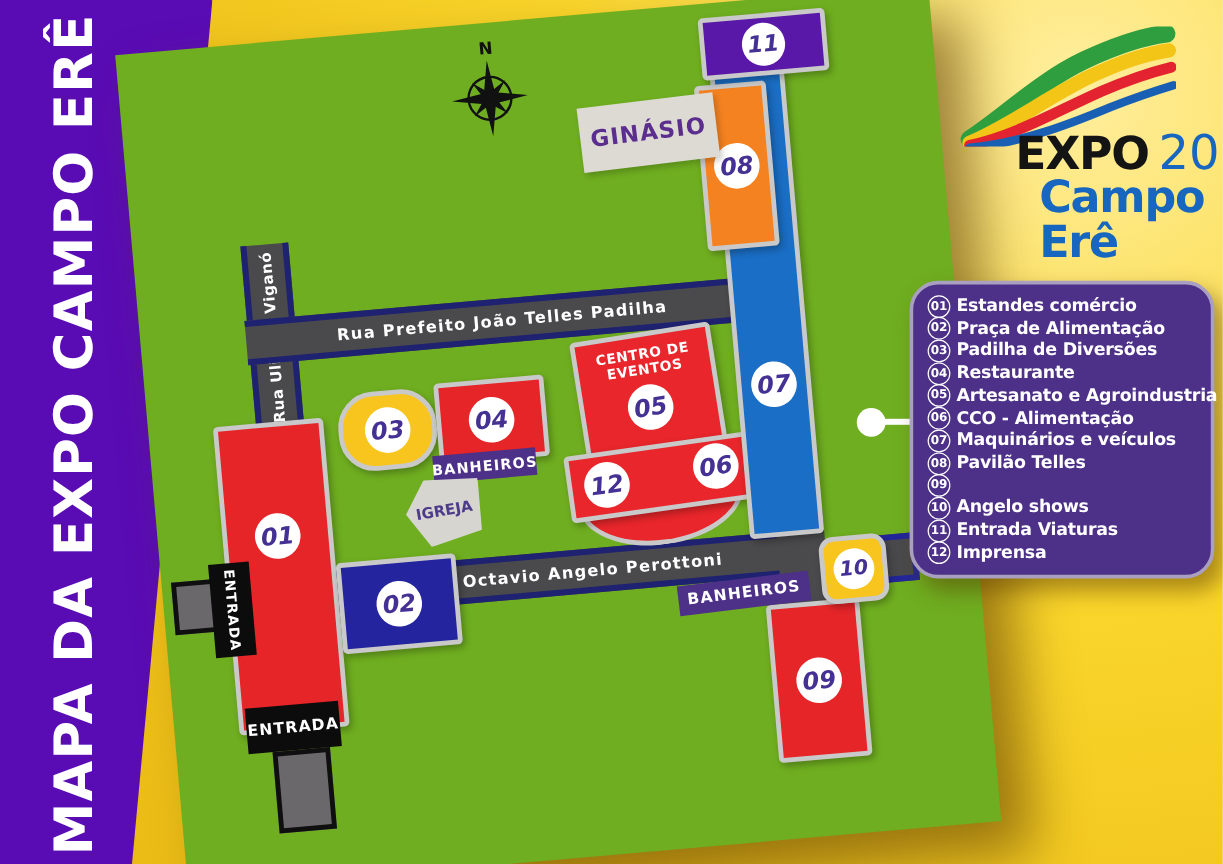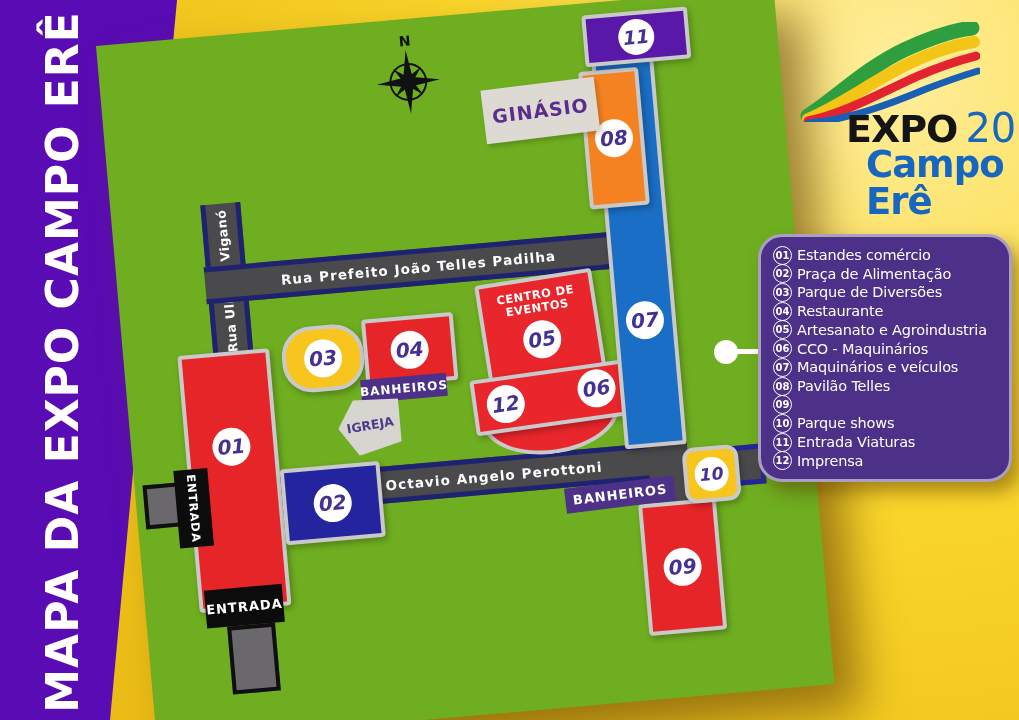--- a/index.html
+++ b/index.html
@@ -88,21 +88,21 @@
   #callout-line{position:absolute;left:736px;top:349px;width:30px;height:5px;background:#fff;z-index:8;}
 
   
   #legend{position:absolute;left:758px;top:234px;width:254px;height:248px;background:#4d3088;
     border:3px solid #a99fc0;border-radius:24px;box-shadow:8px 10px 18px rgba(90,60,0,.5);
     padding:9px 6px 9px 12px;box-sizing:border-box;display:flex;flex-direction:column;
     justify-content:space-between;z-index:9;}
   .legend-row{display:flex;align-items:center;height:18px;}
   .badge{width:17px;height:17px;border:1.5px solid #fff;border-radius:50%;color:#fff;font-size:10px;
     font-weight:700;display:flex;align-items:center;justify-content:center;margin-right:5px;flex:none;}
-  .legend-label{color:#fff;font-weight:400;font-size:14.5px;letter-spacing:-.2px;white-space:nowrap;}
+  .legend-label{color:#fff;font-weight:700;font-size:14.5px;letter-spacing:-.2px;white-space:nowrap;}
 
   
   #logo-swoosh{position:absolute;left:800px;top:22px;width:180px;height:100px;z-index:9;}
   #logo-text{position:absolute;left:846px;top:108px;z-index:9;line-height:1;}
   #logo-text .l1{display:flex;align-items:baseline;}
   .expo{color:#141414;font-weight:800;font-size:38px;letter-spacing:-1px;}
   .year{color:#1766bf;font-weight:400;font-size:40px;margin-left:8px;}
   .campo{color:#1766bf;font-weight:800;font-size:37px;margin-top:-2px;letter-spacing:-1px;margin-left:20px;}
 </style>
 </head>
@@ -198,48 +198,48 @@
     <div class="legend-row">
       <span class="badge">01</span>
       <span class="legend-label">Estandes comércio</span>
     </div>
     <div class="legend-row">
       <span class="badge">02</span>
       <span class="legend-label">Praça de Alimentação</span>
     </div>
     <div class="legend-row">
       <span class="badge">03</span>
-      <span class="legend-label">Parque de Diversões</span>
+      <span class="legend-label">Padilha de Diversões</span>
     </div>
     <div class="legend-row">
       <span class="badge">04</span>
       <span class="legend-label">Restaurante</span>
     </div>
     <div class="legend-row">
       <span class="badge">05</span>
       <span class="legend-label">Artesanato e Agroindustria</span>
     </div>
     <div class="legend-row">
       <span class="badge">06</span>
-      <span class="legend-label">CCO - Maquinários</span>
+      <span class="legend-label">CCO - Alimentação</span>
     </div>
     <div class="legend-row">
       <span class="badge">07</span>
       <span class="legend-label">Maquinários e veículos</span>
     </div>
     <div class="legend-row">
       <span class="badge">08</span>
       <span class="legend-label">Pavilão Telles</span>
     </div>
     <div class="legend-row">
       <span class="badge">09</span>
     </div>
     <div class="legend-row">
       <span class="badge">10</span>
-      <span class="legend-label">Parque shows</span>
+      <span class="legend-label">Angelo shows</span>
     </div>
     <div class="legend-row">
       <span class="badge">11</span>
       <span class="legend-label">Entrada Viaturas</span>
     </div>
     <div class="legend-row">
       <span class="badge">12</span>
       <span class="legend-label">Imprensa</span>
     </div>
   </div>

